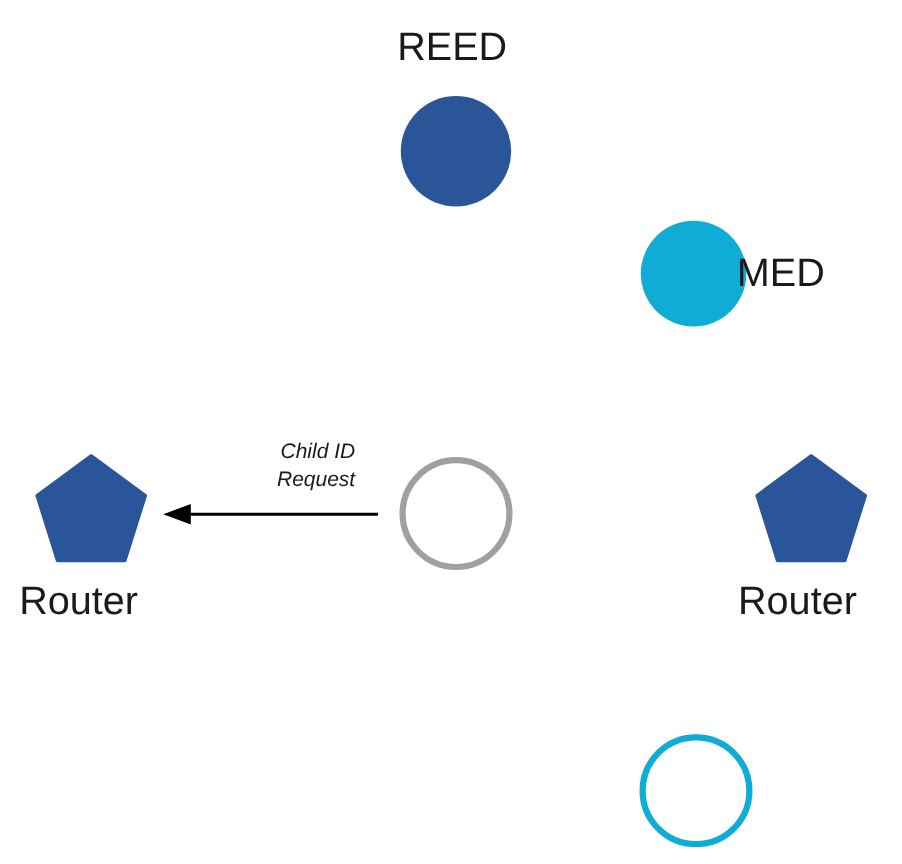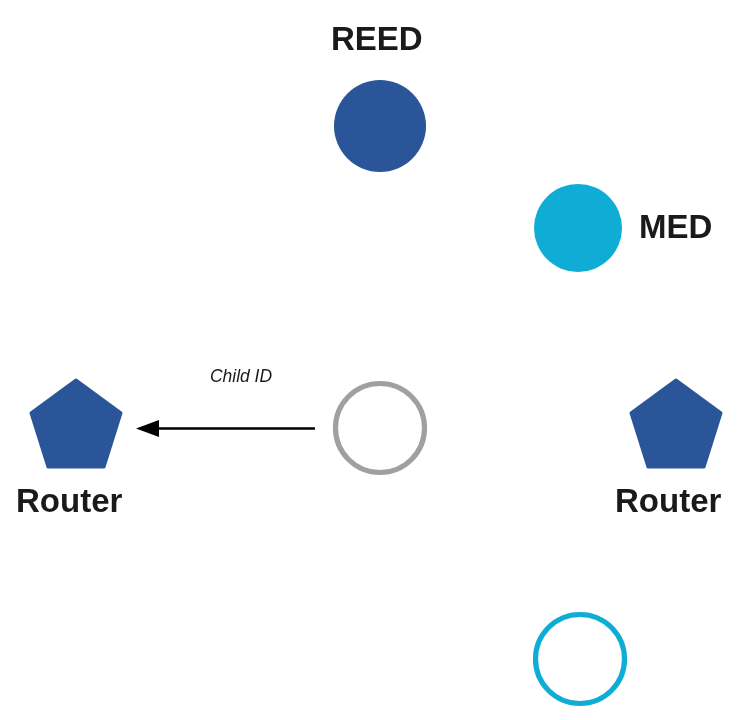--- a/index.html
+++ b/index.html
@@ -23,31 +23,31 @@
   }
   .shape-svg {
     display: block;
     overflow: visible;
   }
   .node-label {
     position: absolute;
     font-family: "Liberation Sans", sans-serif;
     font-size: 33px;
     line-height: 33px;
-    font-weight: 700;
+    font-weight: 400;
     color: #1a1a1a;
     white-space: nowrap;
     letter-spacing: 0px;
   }
   
   #reed-shape   { left: 334px; top: 80px;  }
   #reed-label   { left: 331px; top: 22px;  }
 
   #med-shape    { left: 534px; top: 184px; }
-  #med-label    { left: 639px; top: 210px; }
+  #med-label    { left: 614px; top: 210px; }
 
   #center-shape { left: 332px; top: 380px; }
 
   #router-left-shape  { left: 30px;  top: 379px; }
   #router-left-label  { left: 16px;  top: 484px; }
 
   #router-right-shape { left: 630px; top: 379px; }
   #router-right-label { left: 615px; top: 484px; }
 
   #sed-shape    { left: 532px; top: 611px; }
@@ -60,21 +60,21 @@
     width: 752px;
     height: 720px;
   }
   .edge-label {
     position: absolute;
     font-family: "Liberation Sans", sans-serif;
     font-style: italic;
     font-size: 17.5px;
     line-height: 23px;
     color: #1a1a1a;
-    text-align: center;
+    text-align: right;
     white-space: nowrap;
   }
   #child-id-request-label {
     left: 186px;
     top: 365px;
     width: 110px;
   }
 </style>
 </head>
 <body>
@@ -83,20 +83,21 @@
 
   <svg id="edge-layer" viewBox="0 0 752 720" xmlns="http://www.w3.org/2000/svg">
     <g>
       <line x1="315" y1="428.5" x2="152" y2="428.5" stroke="#000000" stroke-width="2.4"></line>
       <polygon points="136,428.5 159,420 159,437" fill="#000000"></polygon>
     </g>
   </svg>
 
   <div id="child-id-request-label" class="edge-label">
     <div>Child ID</div>
+    <div>Request</div>
   </div>
 
   <div class="node" id="reed-shape">
     <svg class="shape-svg" width="92" height="92" viewBox="0 0 92 92" xmlns="http://www.w3.org/2000/svg">
       <circle cx="46" cy="46" r="46" fill="#2B5599"></circle>
     </svg>
   </div>
   <div class="node-label" id="reed-label">REED</div>
 
   <div class="node" id="med-shape">

